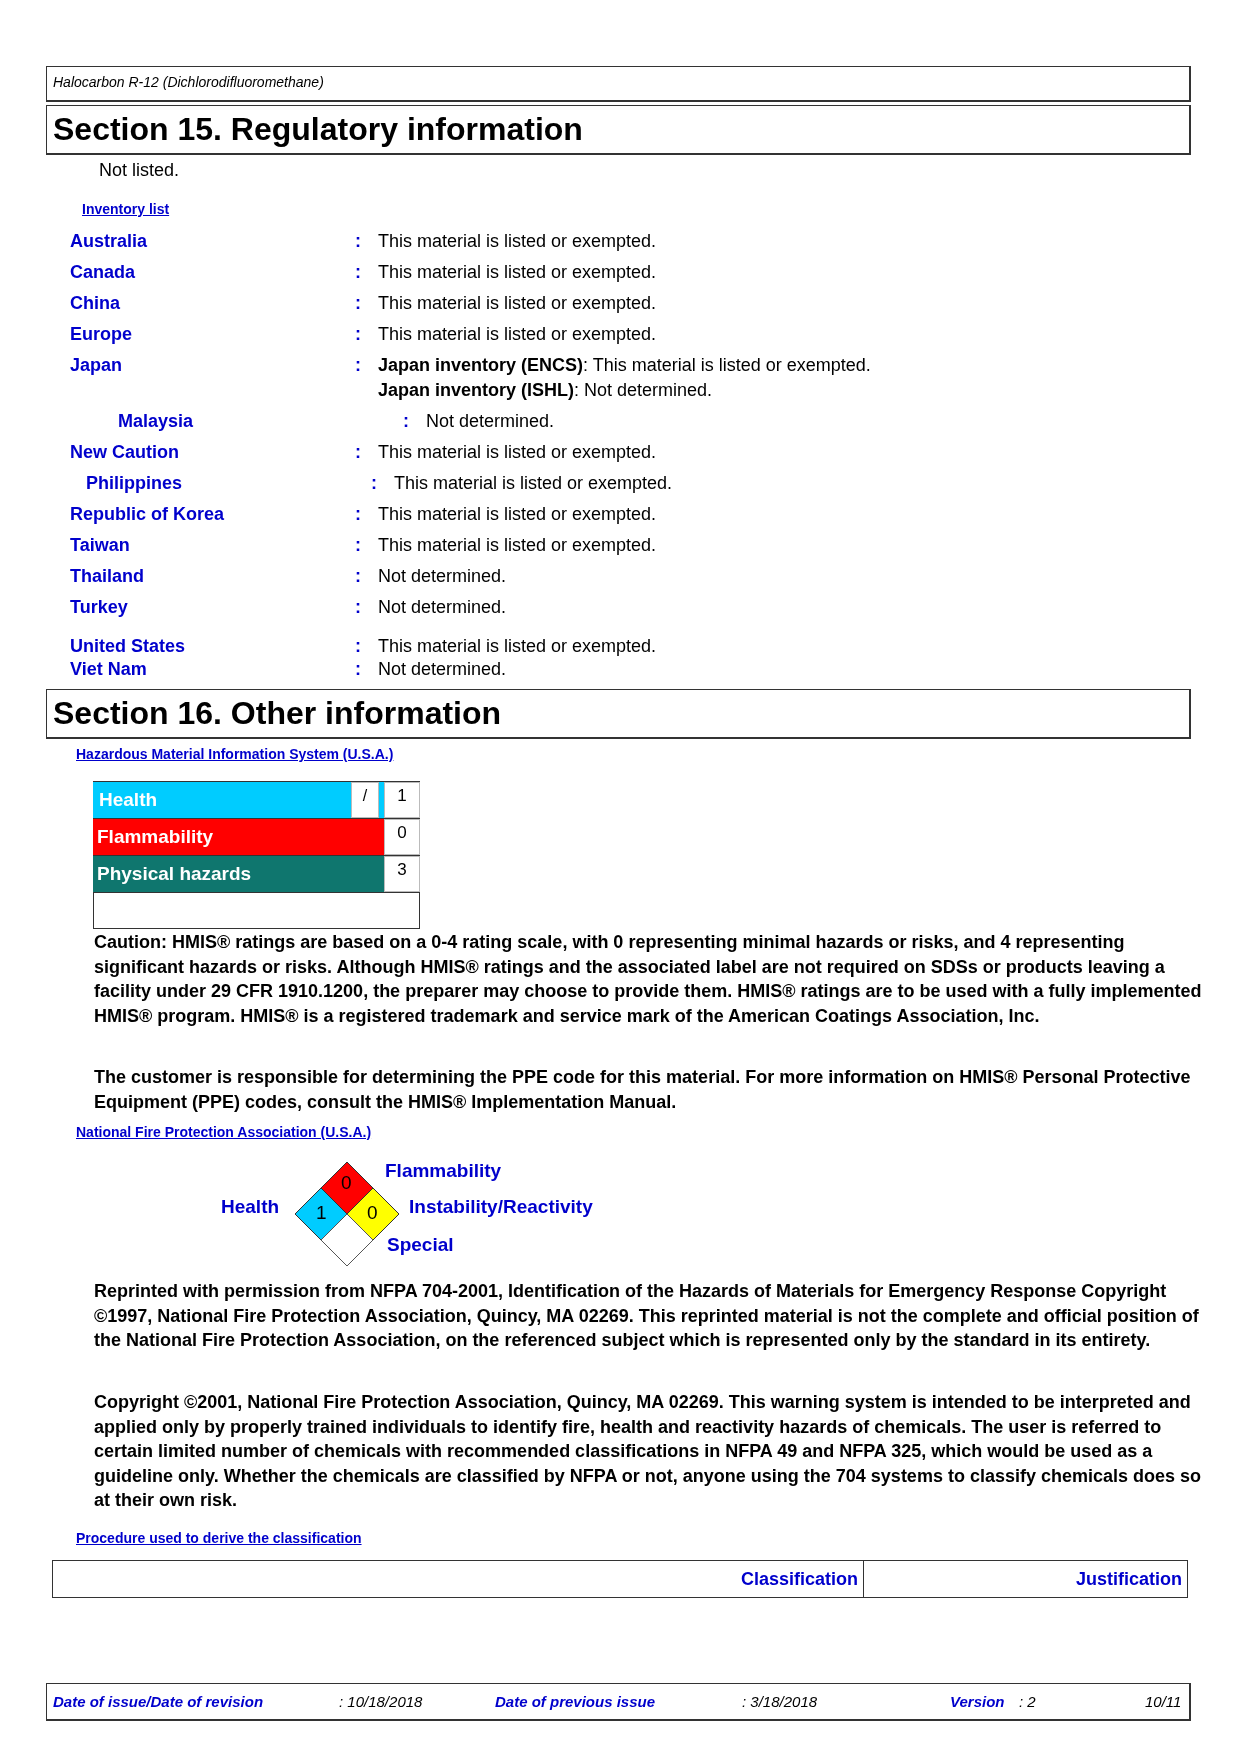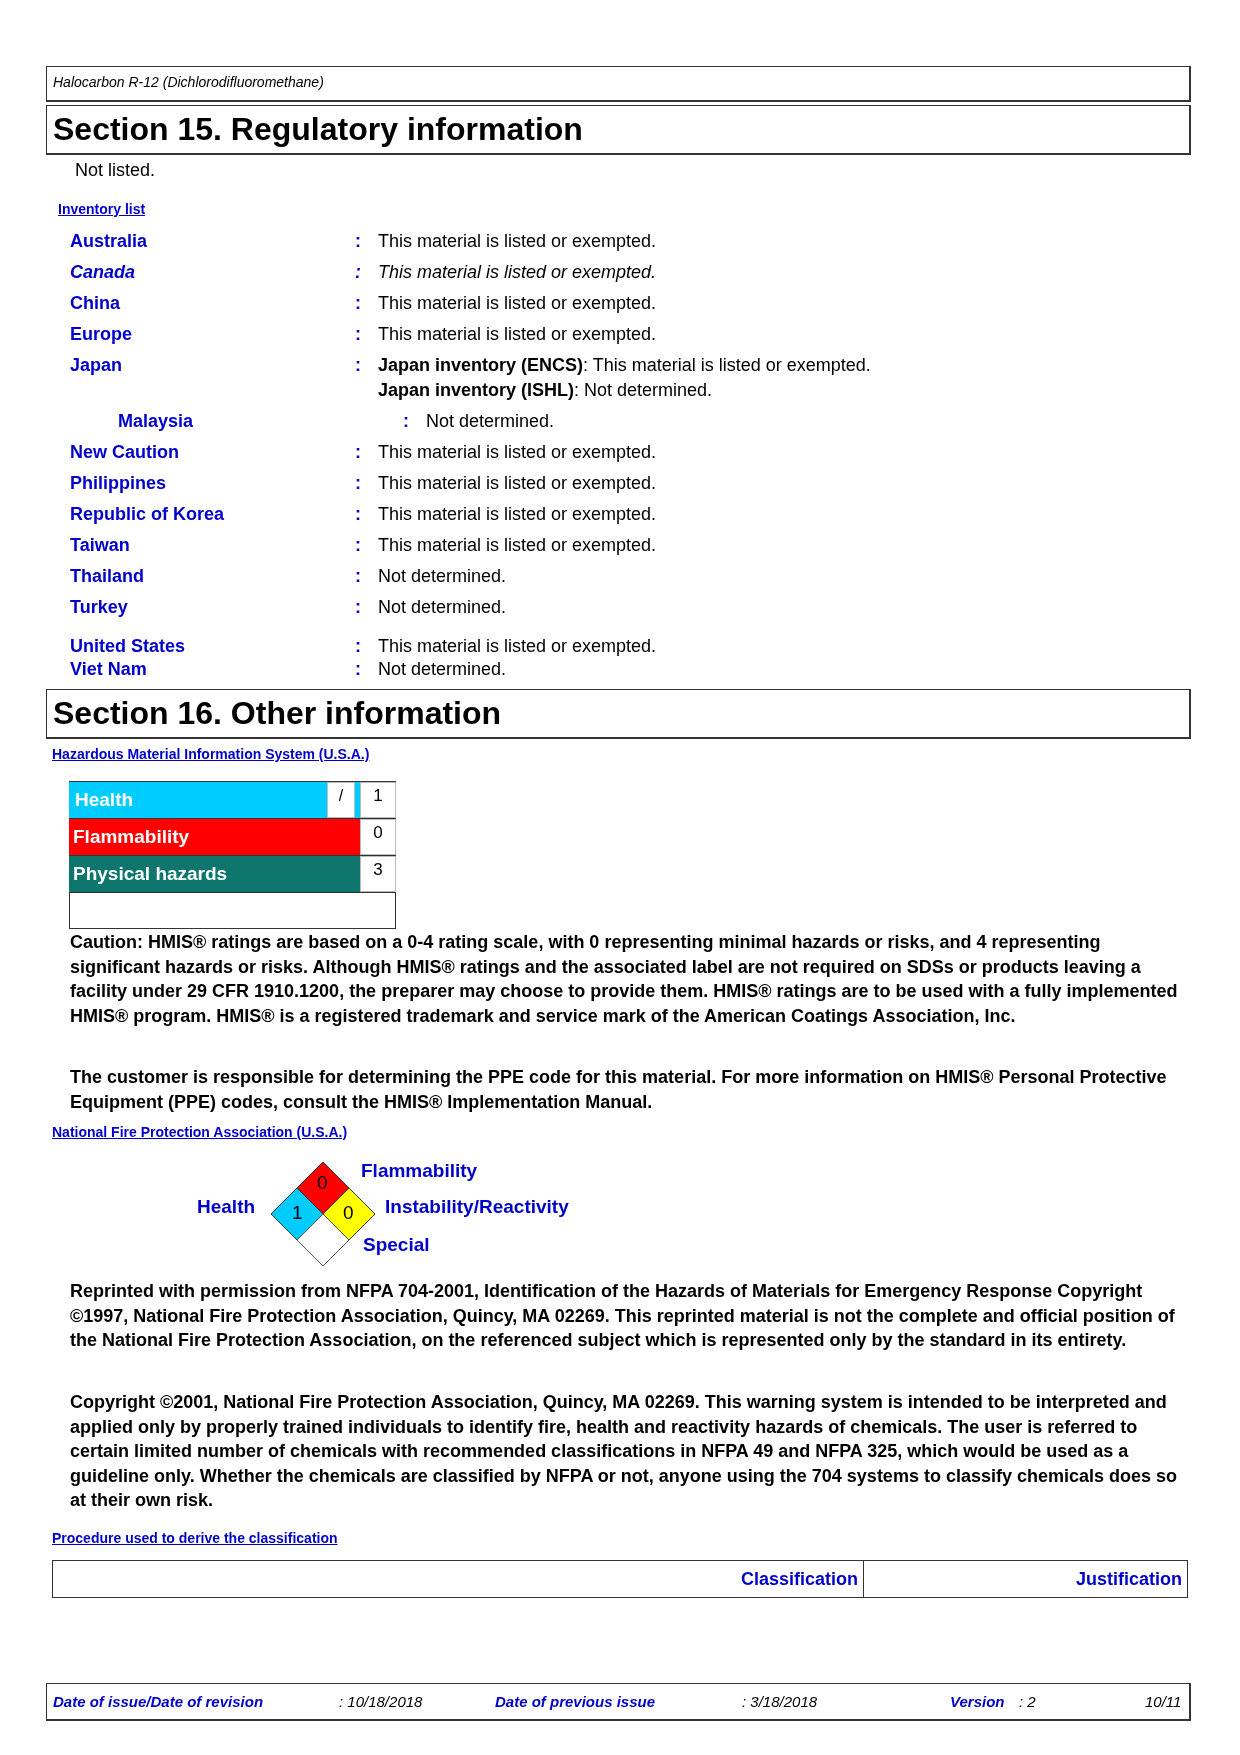--- a/index.html
+++ b/index.html
@@ -1,17 +1,17 @@
 <!DOCTYPE html>
 <html><head>
 <meta charset="utf-8">
 <style>
   html, body { margin:0; padding:0; background:#ffffff; }
   body { width:1240px; height:1755px; position:relative; font-family:"Liberation Sans", sans-serif; color:#000; overflow:hidden; }
-  .abs { position:absolute; }
+  .abs { position:absolute;padding-left:24px; }
   .header-box { left:46px; top:66px; width:1145px; height:36px; border:1px solid #333; border-right:2px solid #333; border-bottom:2px solid #333; box-sizing:border-box; }
   .header-title { position:absolute; left:6px; top:7px; font-size:14px; font-style:italic; }
   .section-box { left:46px; width:1145px; height:50px; border:1px solid #333; border-right:2px solid #333; border-bottom:2px solid #333; box-sizing:border-box; }
   .section-title { position:absolute; left:6px; top:5px; font-size:32px; font-weight:bold; }
   .plain { font-size:18px; }
   .link { color:#0000cc; font-weight:bold; text-decoration:underline; font-size:14px; }
   .inv-row { left:70px; height:28px; font-size:18px; width:1100px; }
   .inv-label { position:absolute; left:0; top:0; color:#0000cc; font-weight:bold; }
   .inv-colon { position:absolute; left:285px; top:0; color:#0000cc; font-weight:bold; }
   .inv-val { position:absolute; left:308px; top:0; }
@@ -42,21 +42,21 @@
   <div class="section-title">Section 15. Regulatory information</div>
 </div>
 <div class="abs plain" style="left:75px; top:160px;">Not listed.</div>
 <div class="abs link" style="left:58px; top:201px;">Inventory list</div>
 
 <div class="abs inv-row" style="top:231px;">
   <span class="inv-label">Australia</span>
   <span class="inv-colon">:</span>
   <span class="inv-val">This material is listed or exempted.</span>
 </div>
-<div class="abs inv-row" style="top:262px;font-style:italic;">
+<div class="abs inv-row" style="top:262px;">
   <span class="inv-label">Canada</span>
   <span class="inv-colon">:</span>
   <span class="inv-val">This material is listed or exempted.</span>
 </div>
 <div class="abs inv-row" style="top:293px;">
   <span class="inv-label">China</span>
   <span class="inv-colon">:</span>
   <span class="inv-val">This material is listed or exempted.</span>
 </div>
 <div class="abs inv-row" style="top:324px;">
@@ -73,21 +73,21 @@
 <div class="abs inv-row" style="top:411px;margin-left:48px;">
   <span class="inv-label">Malaysia</span>
   <span class="inv-colon">:</span>
   <span class="inv-val">Not determined.</span>
 </div>
 <div class="abs inv-row" style="top:442px;">
   <span class="inv-label">New Caution</span>
   <span class="inv-colon">:</span>
   <span class="inv-val">This material is listed or exempted.</span>
 </div>
-<div class="abs inv-row" style="top:473px;">
+<div class="abs inv-row" style="top:473px;margin-left:16px;">
   <span class="inv-label">Philippines</span>
   <span class="inv-colon">:</span>
   <span class="inv-val">This material is listed or exempted.</span>
 </div>
 <div class="abs inv-row" style="top:504px;">
   <span class="inv-label">Republic of Korea</span>
   <span class="inv-colon">:</span>
   <span class="inv-val">This material is listed or exempted.</span>
 </div>
 <div class="abs inv-row" style="top:535px;">

